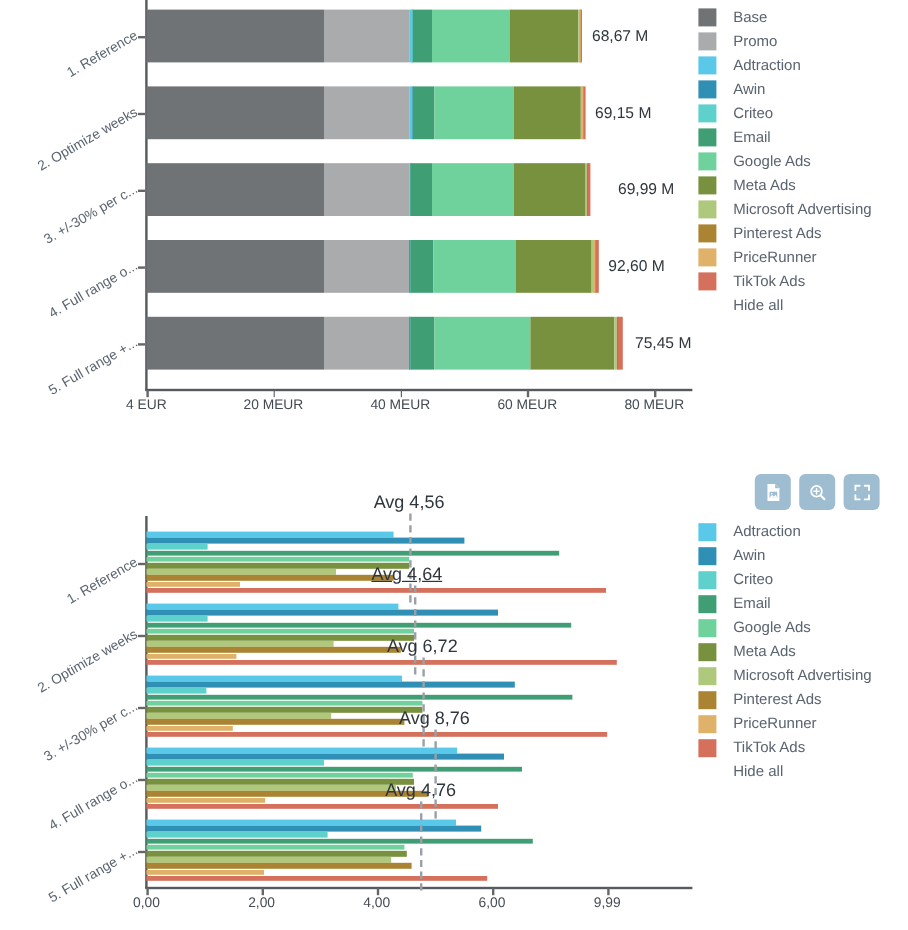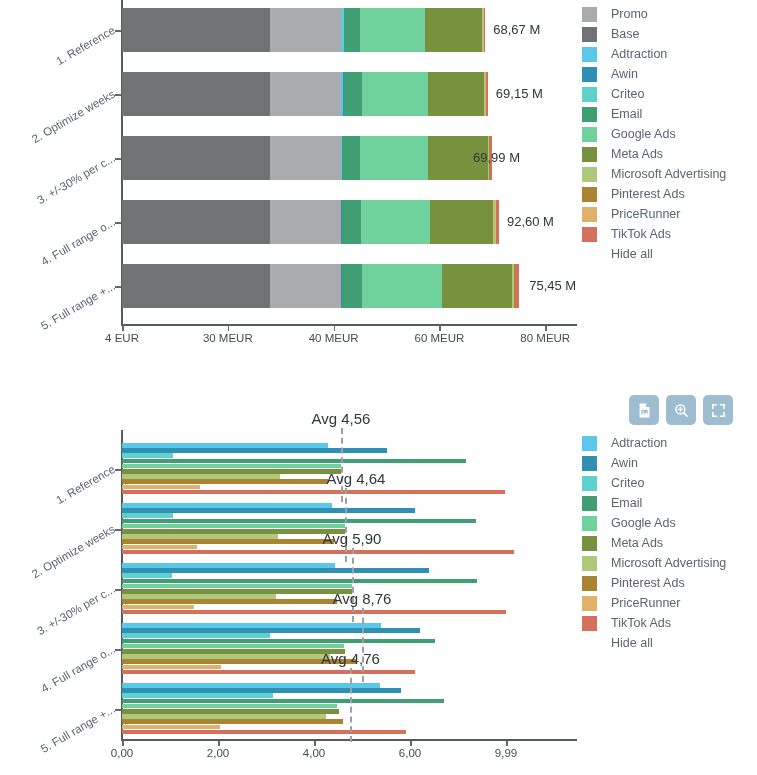--- a/index.html
+++ b/index.html
@@ -151,21 +151,21 @@
           <div class="seg" style="background: rgb(47, 143, 181); left: 219.67px; width: 0.9px;"></div>
           <div class="seg" style="background: rgb(94, 209, 204); left: 220.199px; width: 0.9px;"></div>
           <div class="seg" style="background: rgb(63, 158, 116); left: 220.463px; width: 17.9884px;"></div>
           <div class="seg" style="background: rgb(111, 209, 156); left: 238.452px; width: 67.7209px;"></div>
           <div class="seg" style="background: rgb(120, 145, 63); left: 306.173px; width: 59.7849px;"></div>
           <div class="seg" style="background: rgb(174, 201, 124); left: 365.958px; width: 1.05814px;"></div>
           <div class="seg" style="background: rgb(171, 132, 51); left: 367.016px; width: 0.9px;"></div>
           <div class="seg" style="background: rgb(223, 177, 105); left: 367.756px; width: 0.9px;"></div>
           <div class="seg" style="background: rgb(212, 112, 92); left: 368.391px; width: 1.90465px;"></div>
         </div>
-        <div class="bar-total-label" style="left: 473px; top: 150px;">69,99 M</div>
+        <div class="bar-total-label" style="left: 515px; top: 150px;">69,99 M</div>
         <div class="stacked-bar" style="left: 122px; top: 200px; height: 44px; width: 376.962px;">
           <div class="seg" style="background: rgb(111, 115, 118); left: 0px; width: 148.14px;"></div>
           <div class="seg" style="background: rgb(169, 171, 173); left: 148.14px; width: 70.8953px;"></div>
           <div class="seg" style="background: rgb(90, 200, 232); left: 219.035px; width: 0.9px;"></div>
           <div class="seg" style="background: rgb(47, 143, 181); left: 219.247px; width: 0.9px;"></div>
           <div class="seg" style="background: rgb(94, 209, 204); left: 219.564px; width: 0.9px;"></div>
           <div class="seg" style="background: rgb(63, 158, 116); left: 219.776px; width: 18.782px;"></div>
           <div class="seg" style="background: rgb(111, 209, 156); left: 238.558px; width: 69.3081px;"></div>
           <div class="seg" style="background: rgb(120, 145, 63); left: 307.866px; width: 63.4884px;"></div>
           <div class="seg" style="background: rgb(174, 201, 124); left: 371.354px; width: 1.16395px;"></div>
@@ -199,39 +199,39 @@
         <div class="cat-label" style="left: 4px; width: 110px; top: 151px;">3. +/-30% per c...</div>
         <div class="tick-mark" style="left: 115px; top: 222px; width: 6px; height: 1.5px;"></div>
         <div class="cat-label" style="left: 4px; width: 110px; top: 215px;">4. Full range o...</div>
         <div class="tick-mark" style="left: 115px; top: 286px; width: 6px; height: 1.5px;"></div>
         <div class="cat-label" style="left: 4px; width: 110px; top: 279px;">5. Full range +...</div>
       </div>
   <div id="chart1-xticks">
         <div class="tick-mark" style="left: 122px; top: 325px; width: 1.5px; height: 6px;"></div>
         <div class="xtick-label" style="left: 122px; top: 332px;">4 EUR</div>
         <div class="tick-mark" style="left: 227.814px; top: 325px; width: 1.5px; height: 6px;"></div>
-        <div class="xtick-label" style="left: 227.814px; top: 332px;">30 MEUR</div>
+        <div class="xtick-label" style="left: 227.814px; top: 332px;">20 MEUR</div>
         <div class="tick-mark" style="left: 333.628px; top: 325px; width: 1.5px; height: 6px;"></div>
         <div class="xtick-label" style="left: 333.628px; top: 332px;">40 MEUR</div>
         <div class="tick-mark" style="left: 439.442px; top: 325px; width: 1.5px; height: 6px;"></div>
         <div class="xtick-label" style="left: 439.442px; top: 332px;">60 MEUR</div>
         <div class="tick-mark" style="left: 545.256px; top: 325px; width: 1.5px; height: 6px;"></div>
         <div class="xtick-label" style="left: 545.256px; top: 332px;">80 MEUR</div>
       </div>
 
 
   <div class="legend" style="left:582px; top:4px;">
     <div id="chart1-legend-rows">
           <div class="legend-row">
+            <span class="legend-swatch" style="background: rgb(111, 115, 118);"></span>
+            <span class="legend-text">Base</span>
+          </div>
+          <div class="legend-row">
             <span class="legend-swatch" style="background: rgb(169, 171, 173);"></span>
             <span class="legend-text">Promo</span>
-          </div>
-          <div class="legend-row">
-            <span class="legend-swatch" style="background: rgb(111, 115, 118);"></span>
-            <span class="legend-text">Base</span>
           </div>
           <div class="legend-row">
             <span class="legend-swatch" style="background: rgb(90, 200, 232);"></span>
             <span class="legend-text">Adtraction</span>
           </div>
           <div class="legend-row">
             <span class="legend-swatch" style="background: rgb(47, 143, 181);"></span>
             <span class="legend-text">Awin</span>
           </div>
           <div class="legend-row">
@@ -357,23 +357,23 @@
         <div class="thin-bar" style="background: rgb(120, 145, 63); left: 122px; top: 314px; height: 4.6px; width: 216.96px;"></div>
         <div class="thin-bar" style="background: rgb(174, 201, 124); left: 122px; top: 319.2px; height: 4.6px; width: 203.52px;"></div>
         <div class="thin-bar" style="background: rgb(171, 132, 51); left: 122px; top: 324.4px; height: 4.6px; width: 220.8px;"></div>
         <div class="thin-bar" style="background: rgb(223, 177, 105); left: 122px; top: 329.6px; height: 4.6px; width: 97.92px;"></div>
         <div class="thin-bar" style="background: rgb(212, 112, 92); left: 122px; top: 334.8px; height: 4.6px; width: 284.16px;"></div>
       </div>
   <div id="chart2-avgs">
         <div class="avg-line" style="left: 340.88px; top: 33px; height: 74px;"></div>
         <div class="avg-label" style="left: 340.88px; top: 15px;">Avg 4,56</div>
         <div class="avg-line" style="left: 344.72px; top: 93px; height: 74px;"></div>
-        <div class="avg-label" style="left: 356px; top: 75px;">Avg 4,64</div>
+        <div class="avg-label" style="left: 339px; top: 75px; text-decoration: underline;">Avg 4,64</div>
         <div class="avg-line" style="left: 351.92px; top: 153px; height: 74px;"></div>
-        <div class="avg-label" style="left: 351.92px; top: 135px;">Avg 5,90</div>
+        <div class="avg-label" style="left: 351.92px; top: 135px;">Avg 6,72</div>
         <div class="avg-line" style="left: 362px; top: 213px; height: 74px;"></div>
         <div class="avg-label" style="left: 362px; top: 195px;">Avg 8,76</div>
         <div class="avg-line" style="left: 350.48px; top: 273px; height: 74px;"></div>
         <div class="avg-label" style="left: 350.48px; top: 255px;">Avg 4,76</div>
       </div>
   <div id="chart2-cats">
         <div class="tick-mark" style="left: 115px; top: 74px; width: 6px; height: 1.5px;"></div>
         <div class="cat-label" style="left: 4px; width: 110px; top: 67px;">1. Reference</div>
         <div class="tick-mark" style="left: 115px; top: 134px; width: 6px; height: 1.5px;"></div>
         <div class="cat-label" style="left: 4px; width: 110px; top: 127px;">2. Optimize weeks</div>

